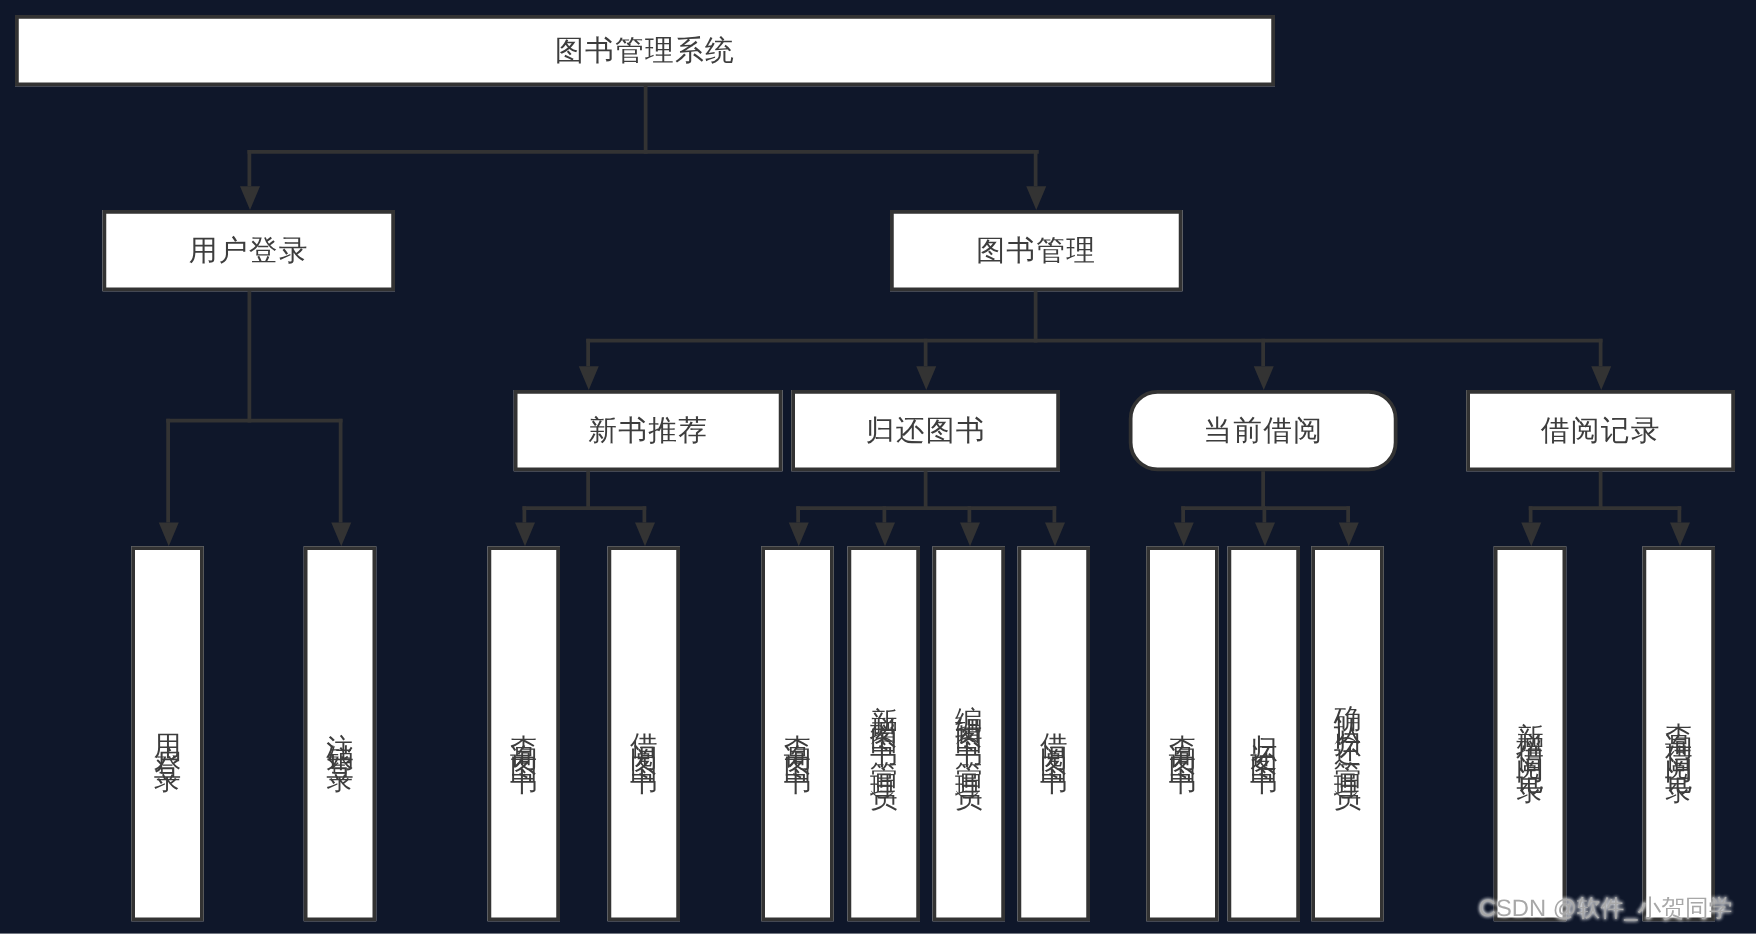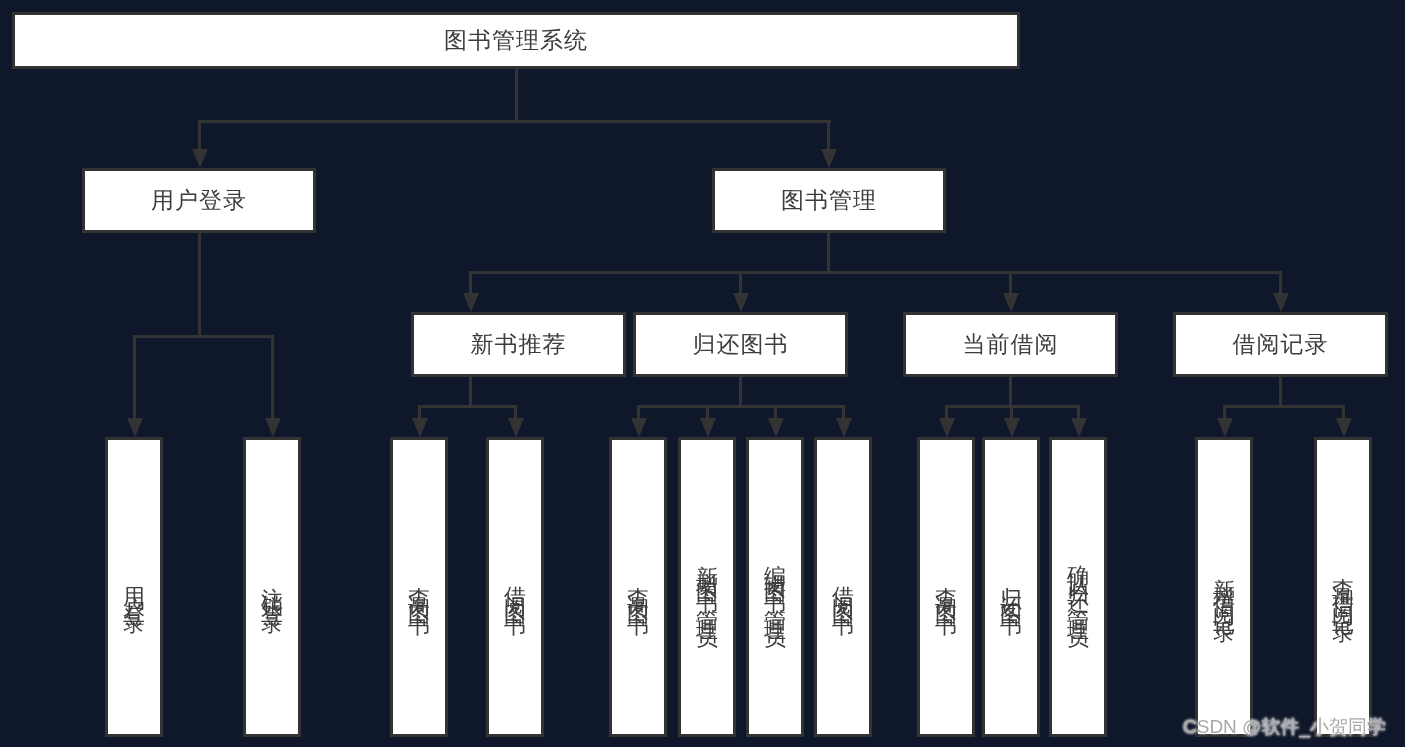--- a/index.html
+++ b/index.html
@@ -53,21 +53,21 @@
 
   <div class="vline" style="left:827px;top:233px;height:41px;"></div>
   <div class="hline" style="left:469px;top:271px;width:813px;"></div>
   <div class="arrow" style="left:469px;top:271px;height:22px;"></div>
   <div class="arrow" style="left:739px;top:271px;height:22px;"></div>
   <div class="arrow" style="left:1009px;top:271px;height:22px;"></div>
   <div class="arrow" style="left:1279px;top:271px;height:22px;"></div>
 
   <div class="box" style="left:363px;top:312px;width:215px;height:65px;margin-left:48px;">新书推荐</div>
   <div class="box" style="left:633px;top:312px;width:215px;height:65px;">归还图书</div>
-  <div class="box" style="left:903px;top:312px;width:215px;height:65px;">当前借阅</div>
+  <div class="box" style="left:903px;top:312px;width:215px;height:65px;border-radius:23px;">当前借阅</div>
   <div class="box" style="left:1173px;top:312px;width:215px;height:65px;">借阅记录</div>
 
   <div class="vline" style="left:469px;top:377px;height:31px;"></div>
   <div class="hline" style="left:418px;top:405px;width:99px;"></div>
   <div class="arrow" style="left:418px;top:405px;height:13px;"></div>
   <div class="arrow" style="left:514px;top:405px;height:13px;"></div>
 
   <div class="vline" style="left:739px;top:377px;height:31px;"></div>
   <div class="hline" style="left:637px;top:405px;width:208px;"></div>
   <div class="arrow" style="left:637px;top:405px;height:13px;"></div>

